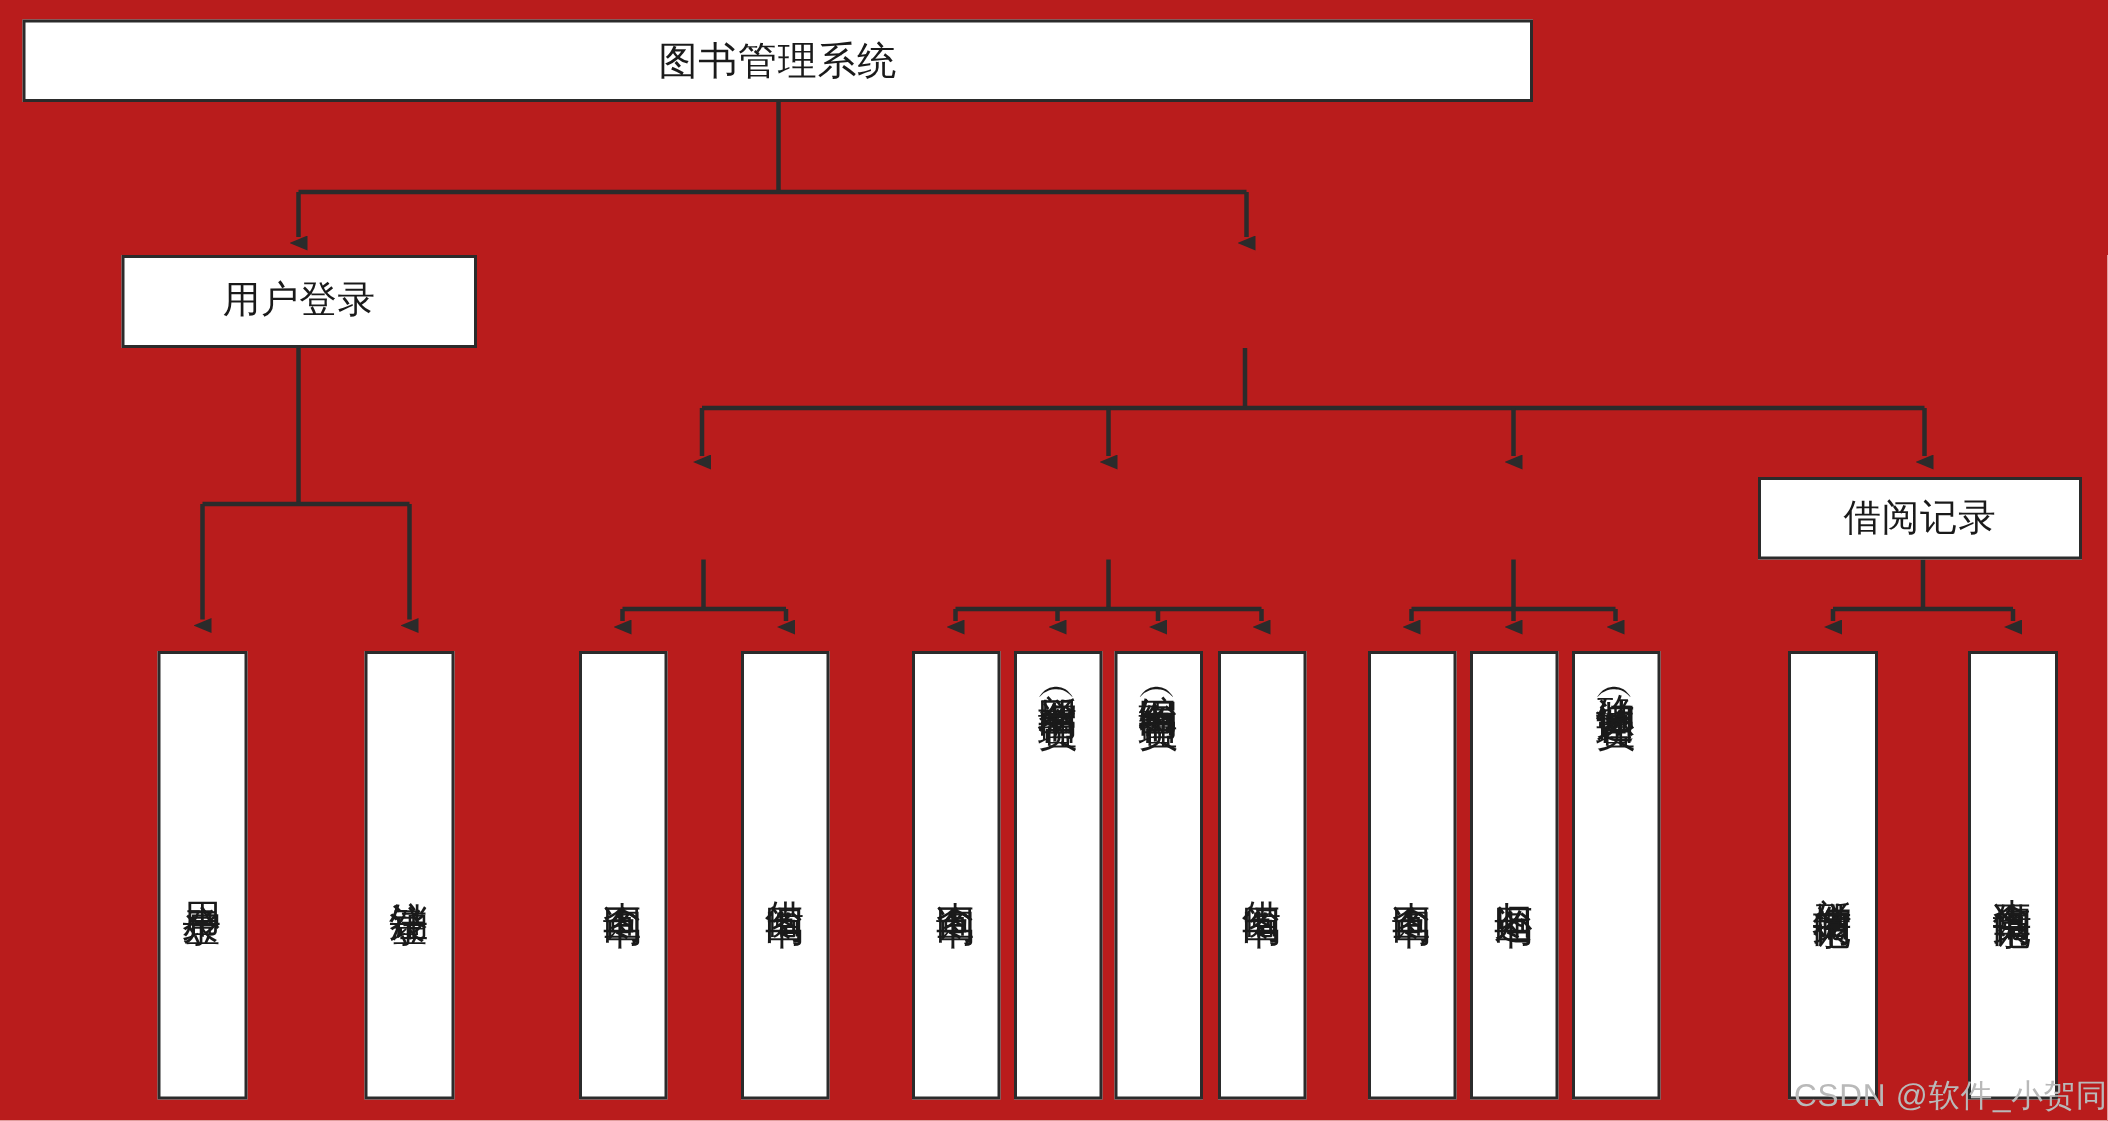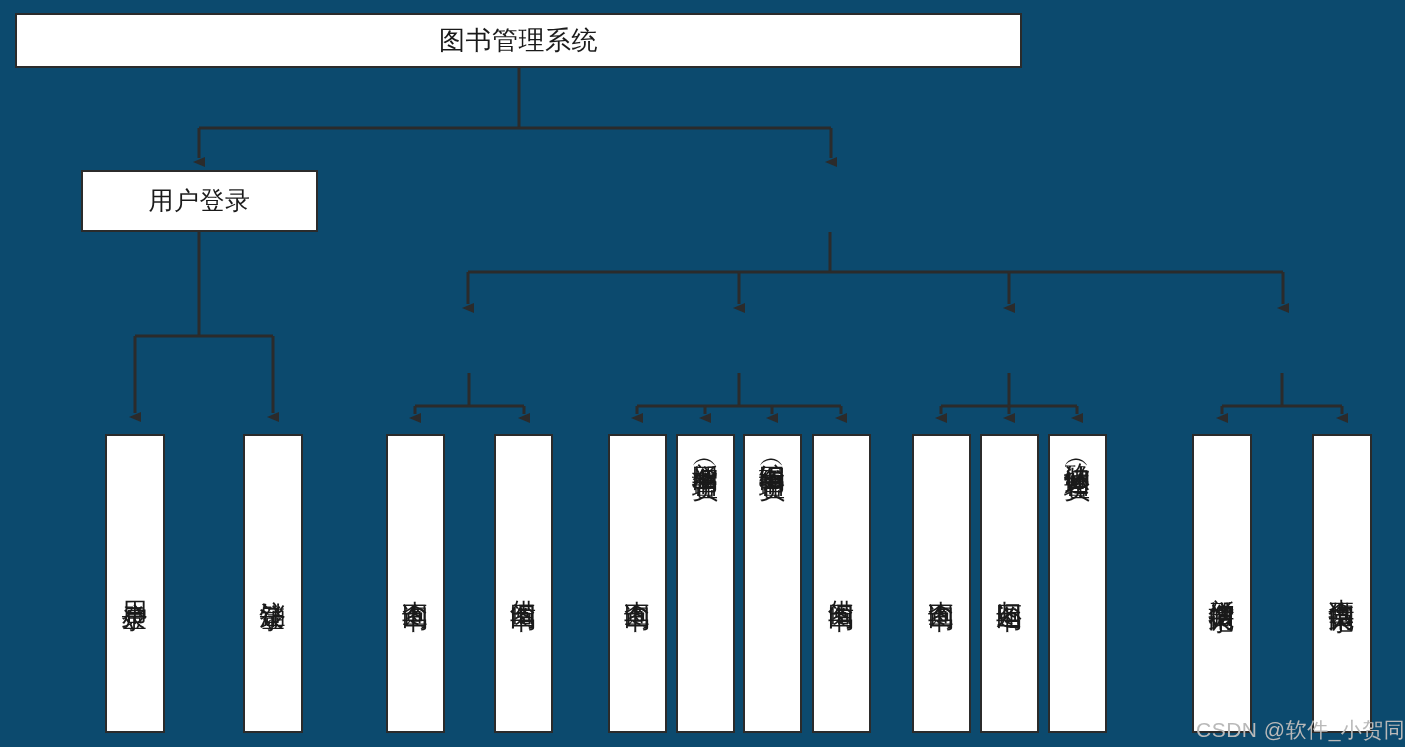--- a/index.html
+++ b/index.html
@@ -7,21 +7,21 @@
     padding: 0;
     background: #ffffff;
   }
   body {
     font-family: "Liberation Sans", "DejaVu Sans", sans-serif;
   }
   #canvas {
     position: relative;
     width: 1405px;
     height: 747px;
-    background: #0c4a6e;
+    background: #b91c1c;
     overflow: hidden;
   }
   #wires {
     position: absolute;
     left: 0;
     top: 0;
     width: 1405px;
     height: 747px;
     pointer-events: none;
   }
@@ -132,20 +132,23 @@
   </svg>
 
   <div class="node h-node root" style="left:15px; top:13px; width:1007px; height:55px;">
     <span class="lbl">图书管理系统</span>
   </div>
 
   <div class="node h-node" style="left:81px; top:170px; width:237px; height:62px;">
     <span class="lbl">用户登录</span>
   </div>
 
+  <div class="node h-node" style="left:1172px; top:318px; width:216px; height:55px;">
+    <span class="lbl">借阅记录</span>
+  </div>
 
   <div class="node v-node" style="left:105px; top:434px; width:60px; height:299px;">
     <span class="lbl">用户登录</span>
   </div>
   <div class="node v-node" style="left:243px; top:434px; width:60px; height:299px;">
     <span class="lbl">注销登录</span>
   </div>
 
   <div class="node v-node" style="left:386px; top:434px; width:59px; height:299px;">
     <span class="lbl">查询图书</span>

